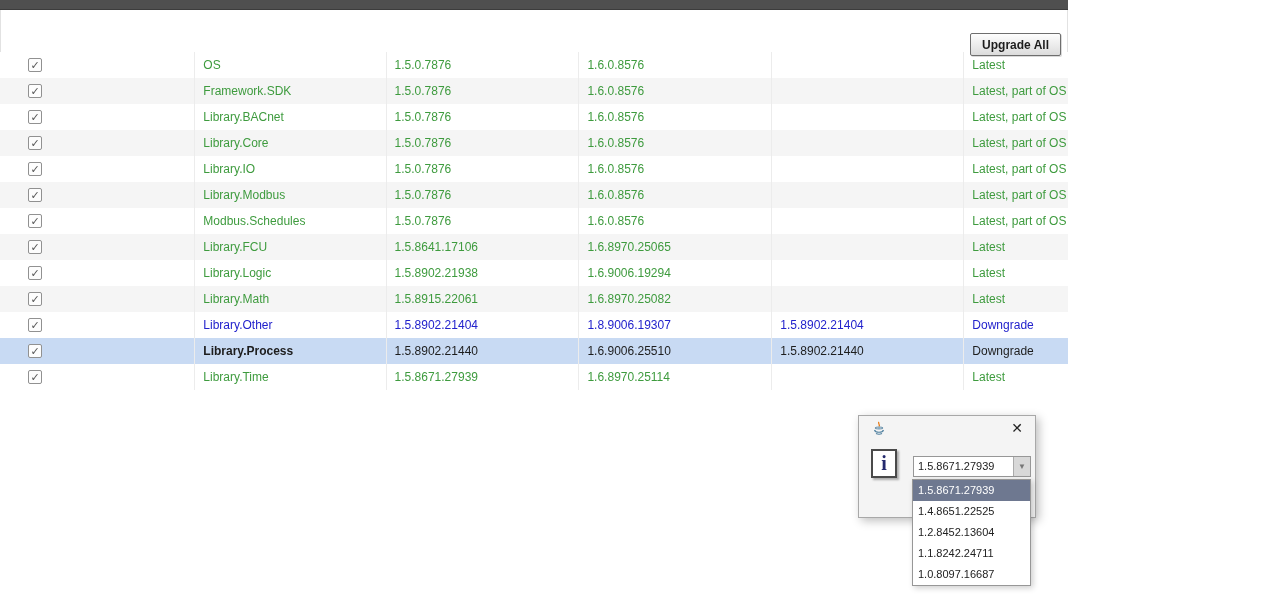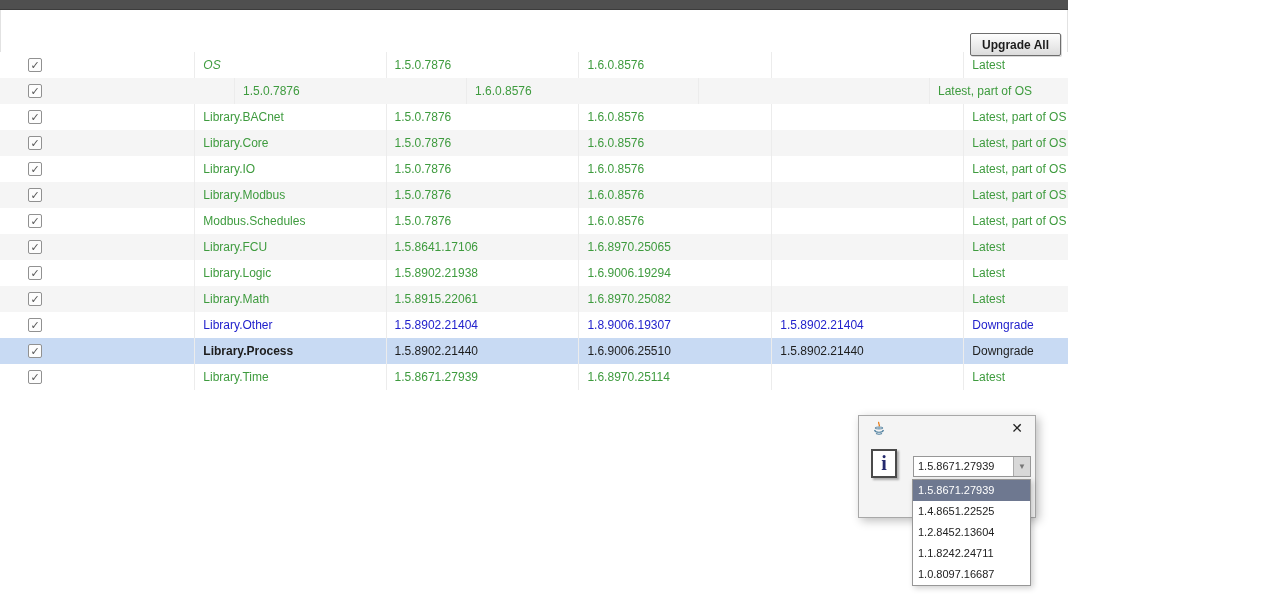--- a/index.html
+++ b/index.html
@@ -75,28 +75,29 @@
   <div class="window-titlebar"></div>
 
   <div class="toolbar">
     <button class="upgrade-all-btn">Upgrade All</button>
   </div>
 
   <div>
     <div id="tbody">
         <div class="tr" style="color: rgb(62, 155, 62);">
           <div class="td" style="width: 235px;"><span class="checkbox">✓</span></div>
-          <div class="td" style="width: 230px; font-style: italic;">OS</div>
-          <div class="td" style="width: 232px;">1.5.0.7876</div>
-          <div class="td" style="width: 232px;">1.6.0.8576</div>
-          <div class="td" style="width: 231px;"></div>
-          <div class="td" style="width: 124px;">Latest</div>
-        </div>
-        <div class="tr alt" style="color: rgb(62, 155, 62);">
-          <div class="td" style="width: 235px;"><span class="checkbox">✓</span></div>
+          <div class="td" style="width: 230px;">OS</div>
+          <div class="td" style="width: 232px;">1.5.0.7876</div>
+          <div class="td" style="width: 232px;">1.6.0.8576</div>
+          <div class="td" style="width: 231px;"></div>
+          <div class="td" style="width: 124px;">Latest</div>
+        </div>
+        <div class="tr alt" style="color: rgb(62, 155, 62);">
+          <div class="td" style="width: 235px;"><span class="checkbox">✓</span></div>
+          <div class="td" style="width: 230px;">Framework.SDK</div>
           <div class="td" style="width: 232px;">1.5.0.7876</div>
           <div class="td" style="width: 232px;">1.6.0.8576</div>
           <div class="td" style="width: 231px;"></div>
           <div class="td" style="width: 124px;">Latest, part of OS</div>
         </div>
         <div class="tr" style="color: rgb(62, 155, 62);">
           <div class="td" style="width: 235px;"><span class="checkbox">✓</span></div>
           <div class="td" style="width: 230px;">Library.BACnet</div>
           <div class="td" style="width: 232px;">1.5.0.7876</div>
           <div class="td" style="width: 232px;">1.6.0.8576</div>

